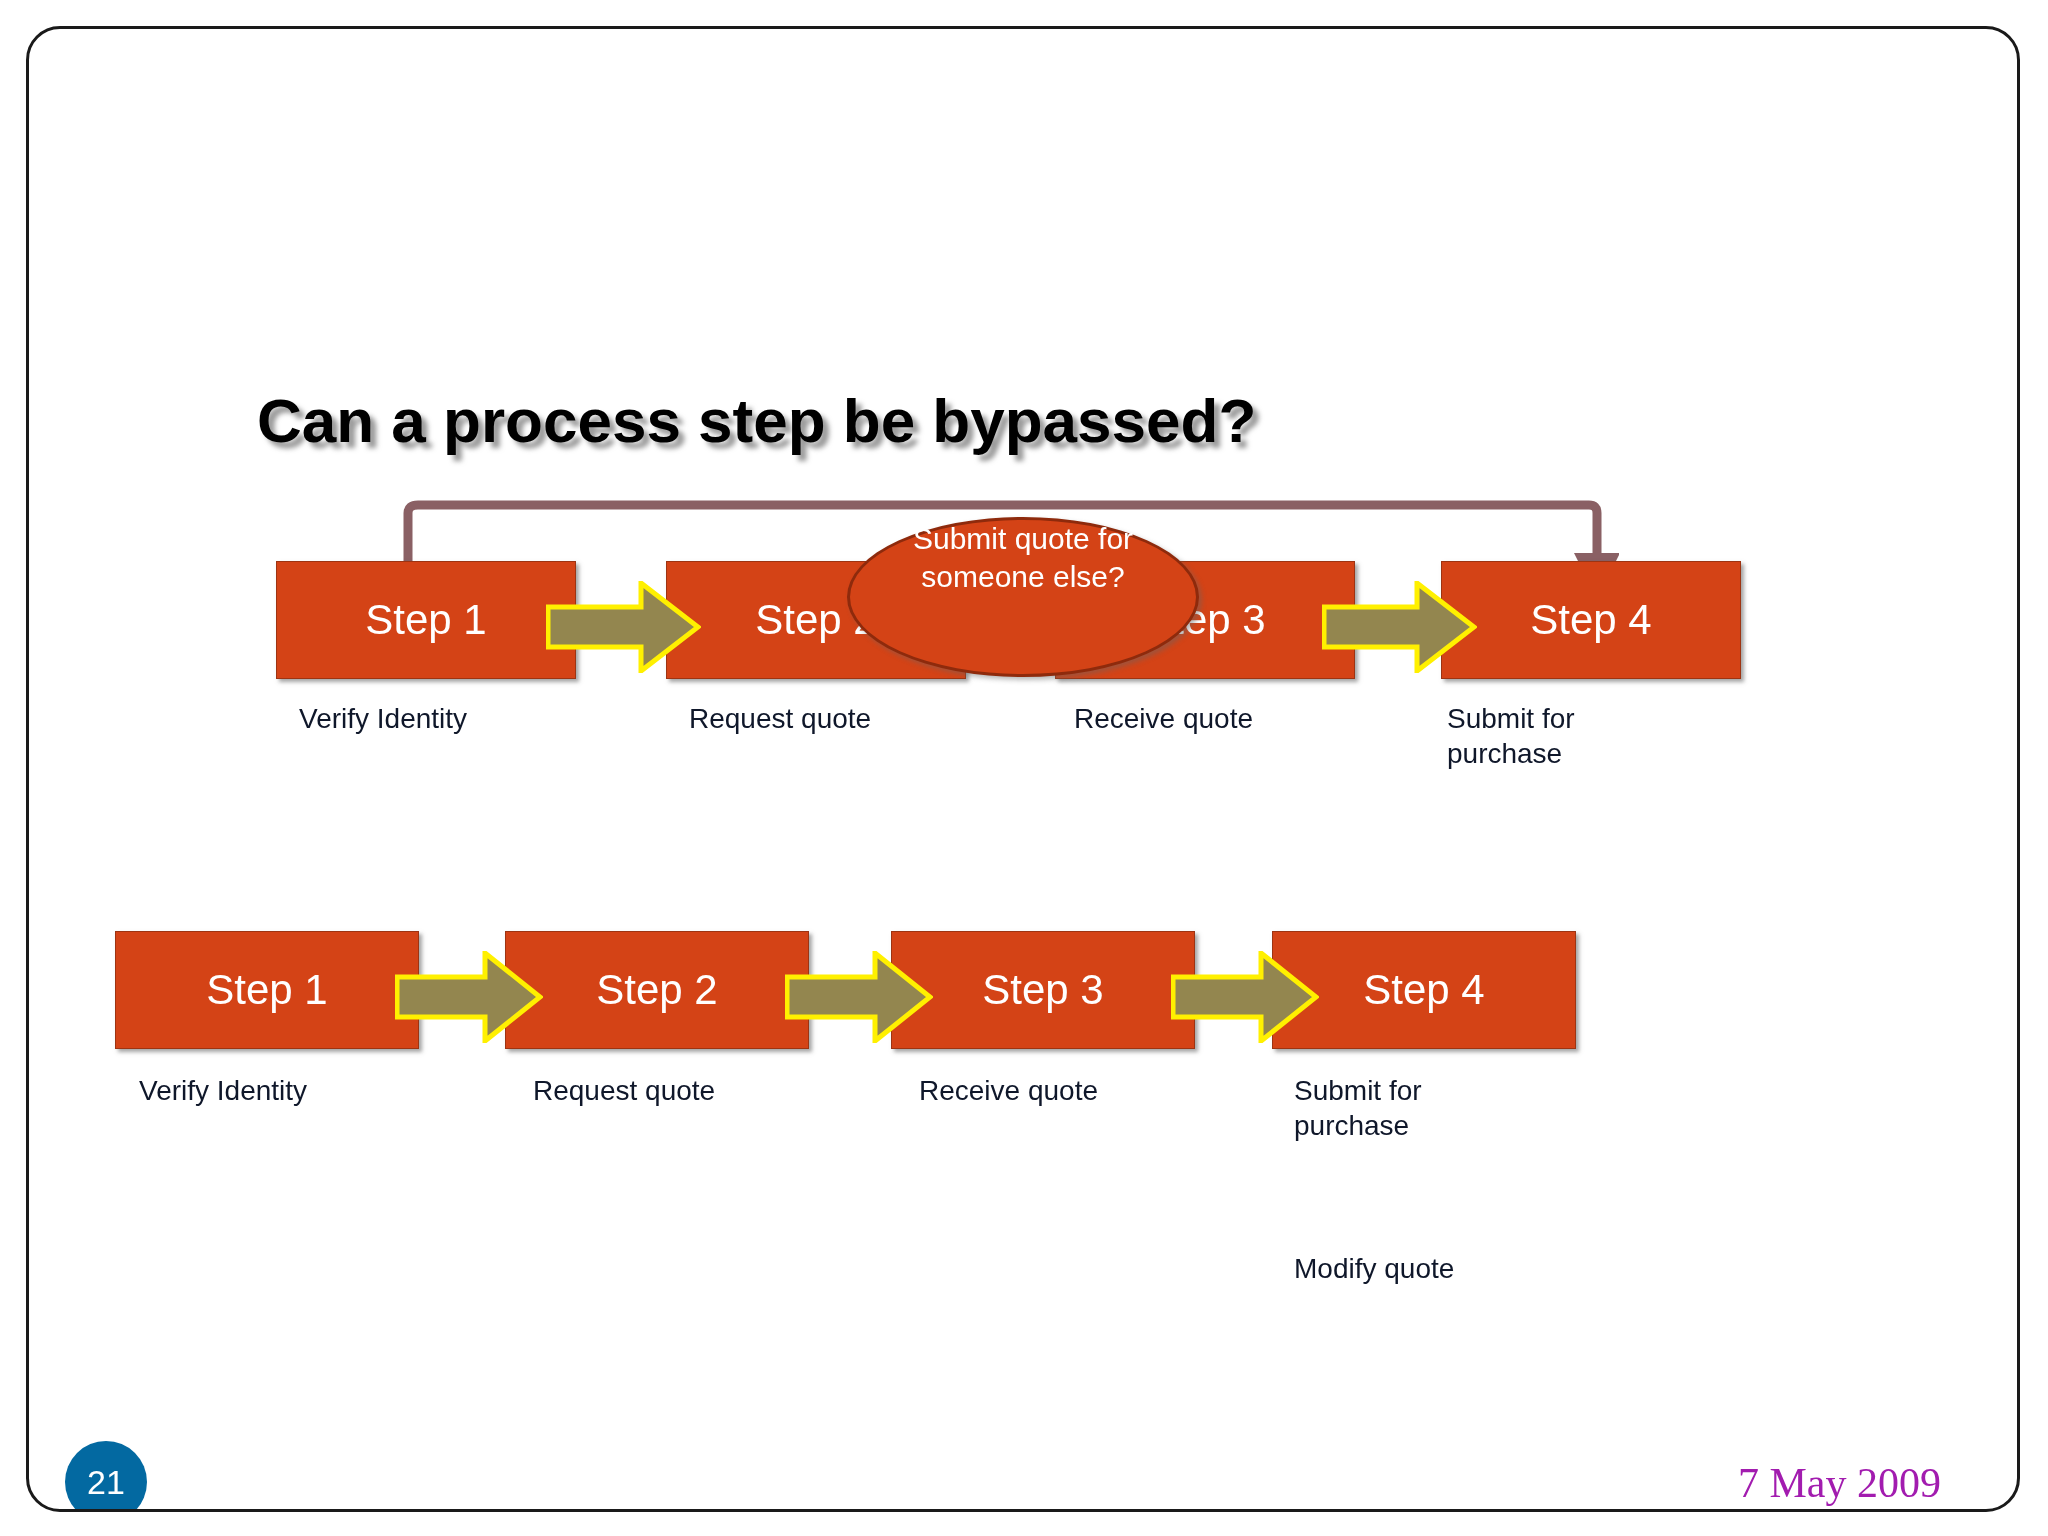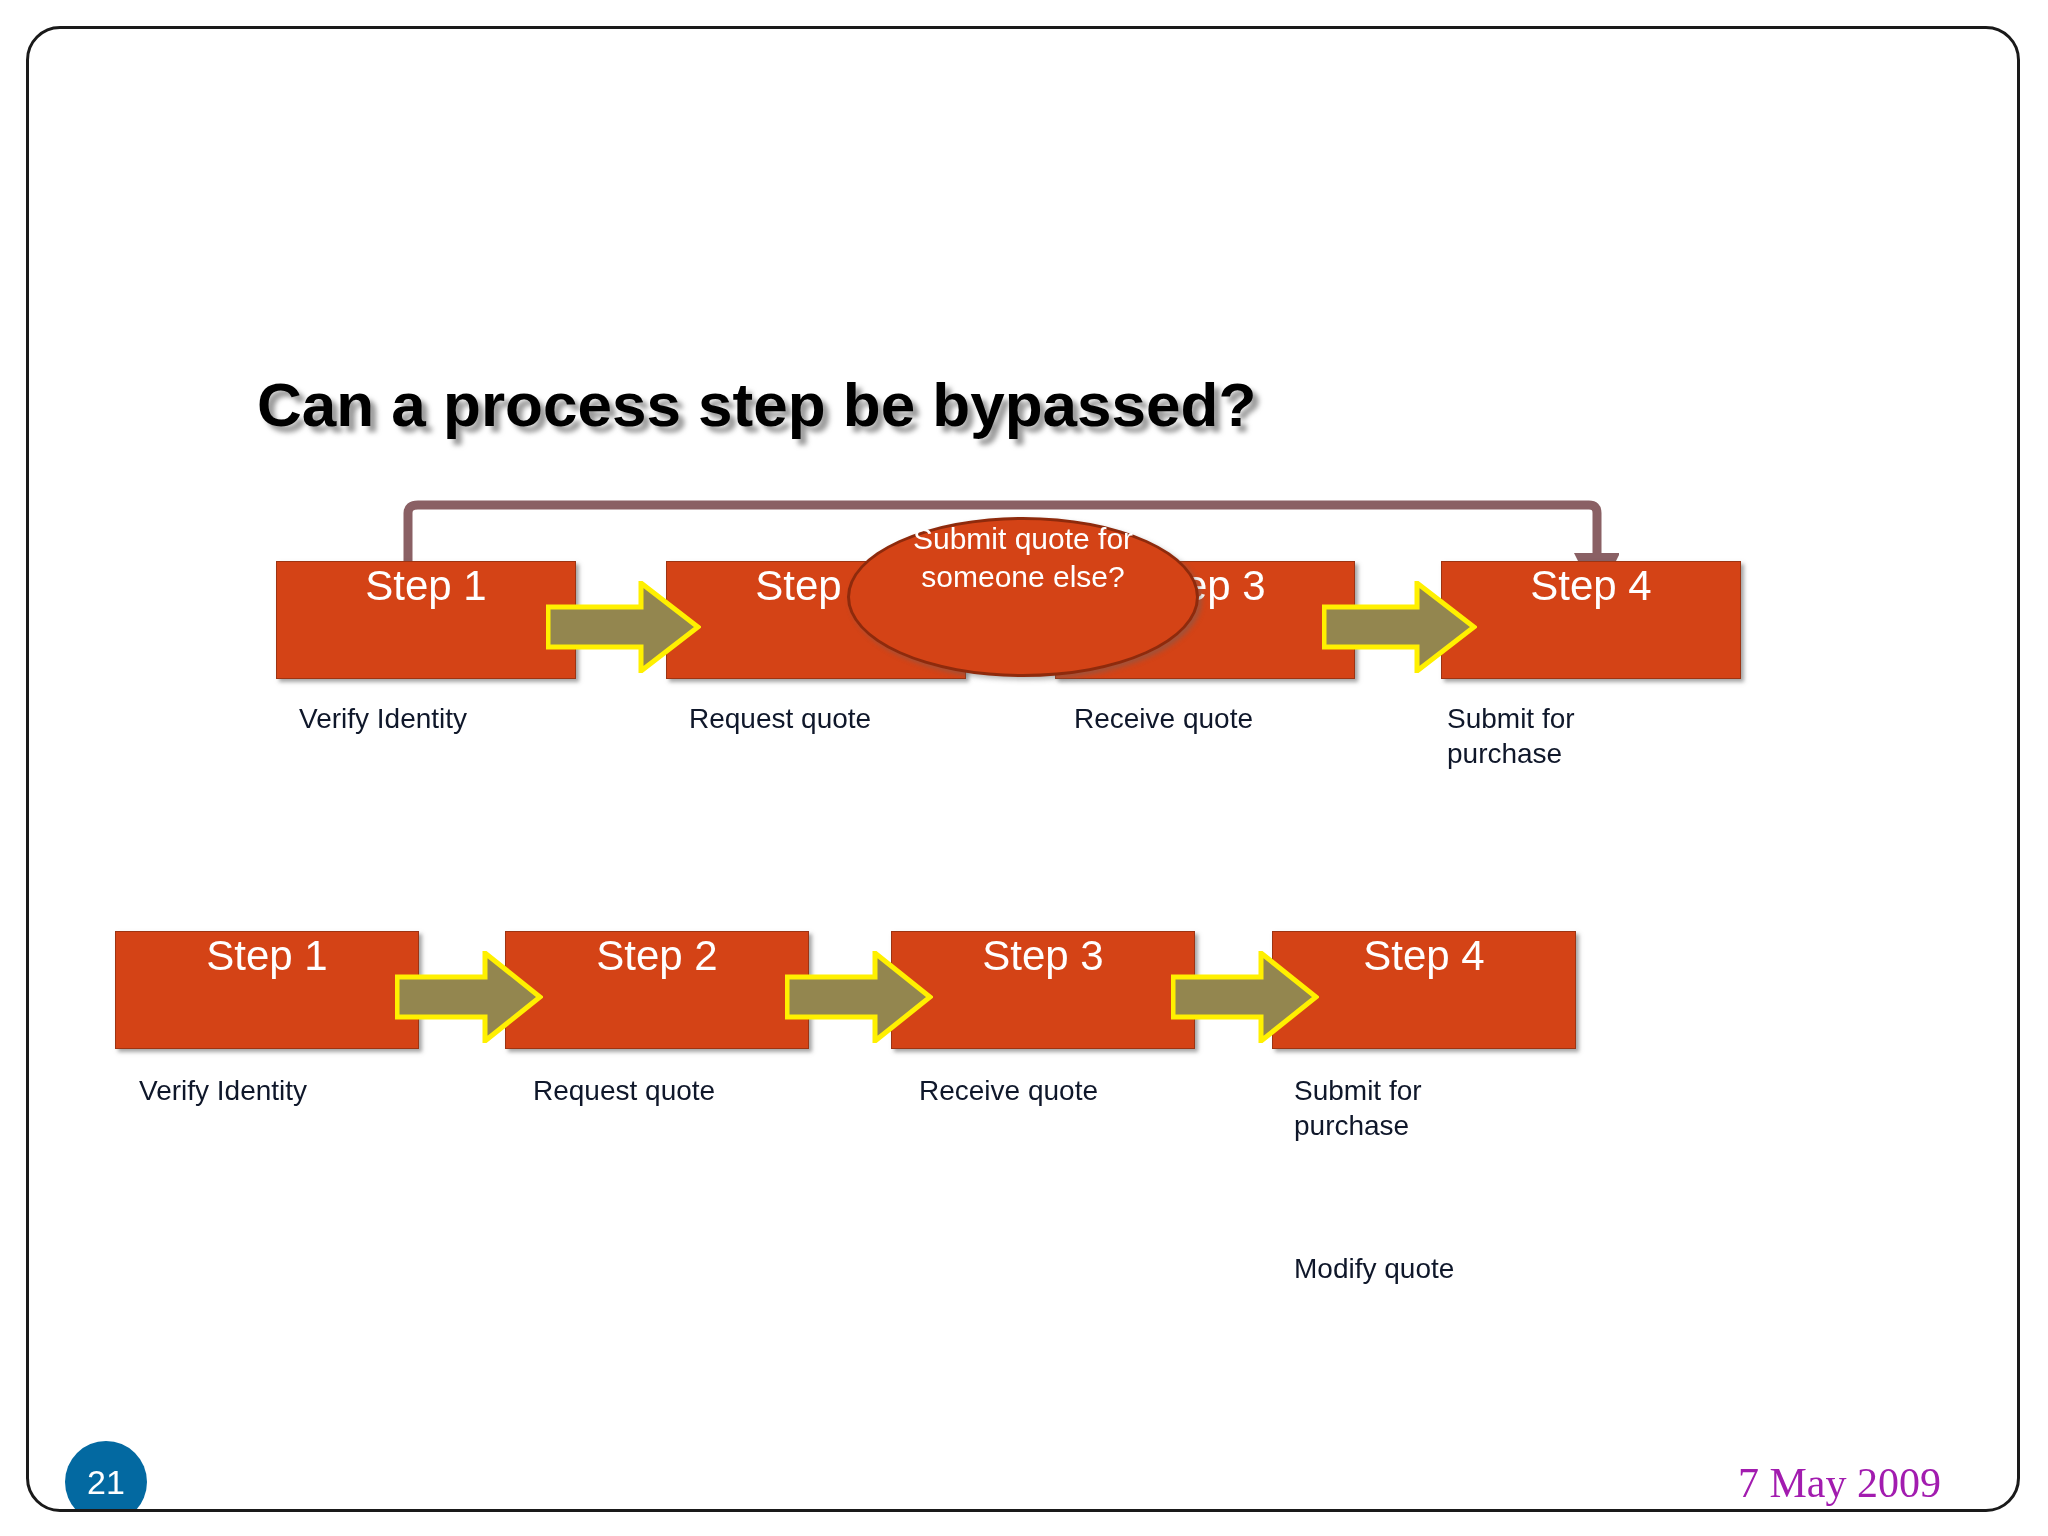--- a/index.html
+++ b/index.html
@@ -18,28 +18,28 @@
     font-size:96px;color:#707070;letter-spacing:-0.5px;white-space:nowrap;
     font-weight:400;
   }
 
   
   .heading{
     position:absolute;font-size:62px;font-weight:700;color:#000;
     white-space:nowrap;
     text-shadow:6px 6px 5px rgba(120,120,120,.75);
   }
-  #heading-bypass{left:228px;top:340px;}
+  #heading-bypass{left:228px;top:356px;}
   #heading-inject{left:228px;top:768px;}
 
   
   .step-box{
     position:absolute;background:#D44316;border:1px solid #9d3412;
     box-shadow:3px 3px 4px rgba(90,90,90,.55);
-    display:flex;align-items:flex-start;justify-content:center;
+    display:flex;align-items:center;justify-content:center;
     color:#ffffff;font-size:42px;box-sizing:border-box;
   }
 
   
   .chevron{position:absolute;}
   .chevron svg{display:block;}
 
   
   .caption{
     position:absolute;font-size:28px;color:#0f172a;line-height:1.26;

